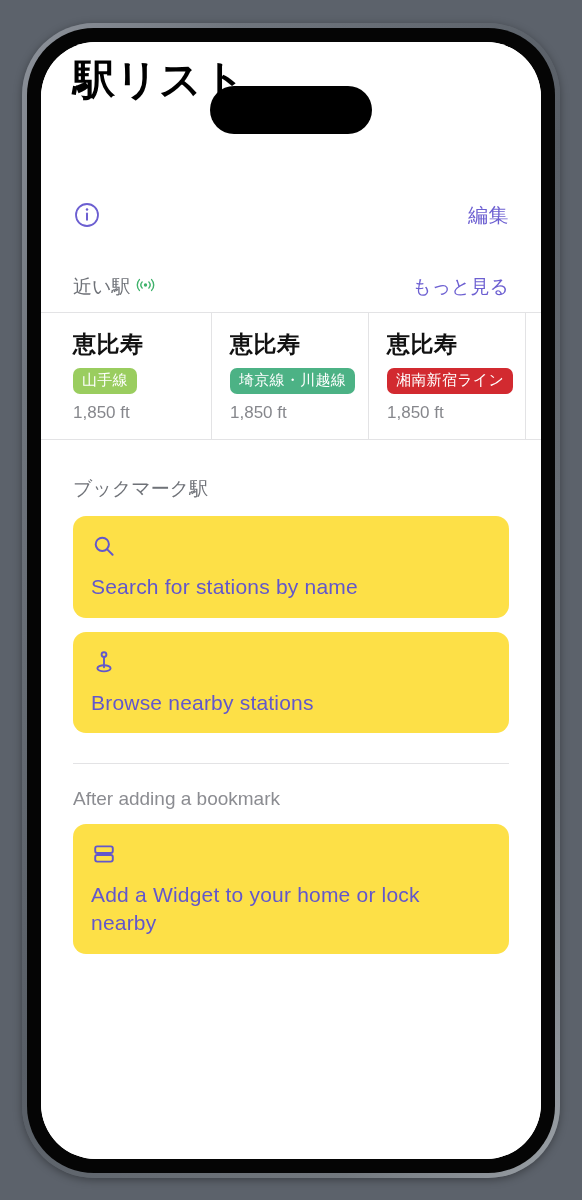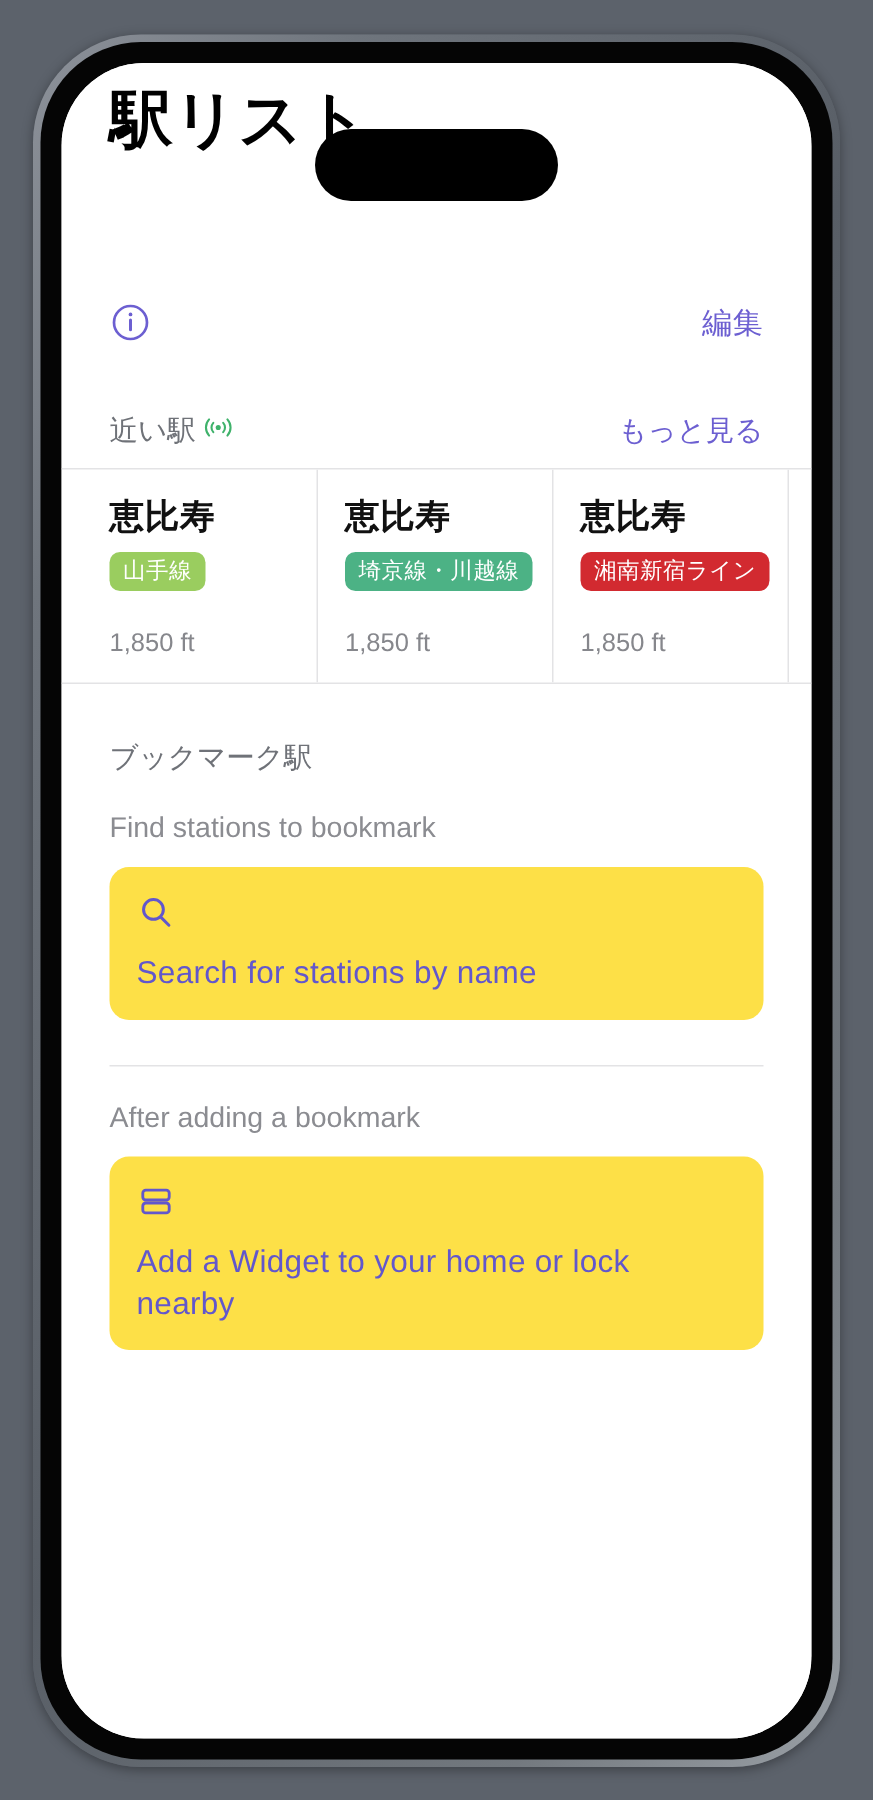--- a/index.html
+++ b/index.html
@@ -163,21 +163,21 @@
     display: inline-block;
     margin-top: 8px;
     padding: 3px 9px 4px 9px;
     border-radius: 7px;
     color: #ffffff;
     font-size: 15px;
     white-space: nowrap;
     letter-spacing: 0.3px;
   }
   .station-dist {
-    margin-top: 25px;
+    margin-top: 9px;
     font-size: 17px;
     color: #86878c;
     white-space: nowrap;
   }
 
   
   #bookmark-title {
     padding: 36px 32px 0 32px;
     font-size: 19px;
     color: #6f7278;
@@ -291,33 +291,42 @@
               
               
               
             </div>
 
           </div>
         </div>
 
         <div id="bookmark-title">ブックマーク駅</div>
 
-        <div class="sub-label">Find stations to bookmark</div>
 
         <div class="action-list">
           <div class="action-btn">
             <span class="act-icon">
               <svg width="24" height="24" viewBox="0 0 24 24" aria-hidden="true">
                 <circle cx="10.3" cy="10.3" r="6.6" fill="none" stroke="#6257cc" stroke-width="2"></circle>
                 <line x1="15.2" y1="15.4" x2="20.6" y2="20.8" stroke="#6257cc" stroke-width="2" stroke-linecap="round"></line>
               </svg>
             </span>
             <span class="act-label">Search for stations by name</span>
           </div>
 
+          <div class="action-btn">
+            <span class="act-icon">
+              <svg width="24" height="24" viewBox="0 0 24 24" aria-hidden="true">
+                <circle cx="12" cy="4.6" r="2.4" fill="none" stroke="#6257cc" stroke-width="1.9"></circle>
+                <line x1="12" y1="7.2" x2="12" y2="17.2" stroke="#6257cc" stroke-width="1.9" stroke-linecap="round"></line>
+                <ellipse cx="12" cy="18.3" rx="6.6" ry="3.1" fill="none" stroke="#6257cc" stroke-width="1.9"></ellipse>
+              </svg>
+            </span>
+            <span class="act-label">Browse nearby stations</span>
+          </div>
         </div>
 
         <div class="divider"></div>
 
         <div class="sub-label">After adding a bookmark</div>
 
         <div class="action-list">
           <div class="action-btn">
             <span class="act-icon">
               <svg width="24" height="24" viewBox="0 0 24 24" aria-hidden="true">

